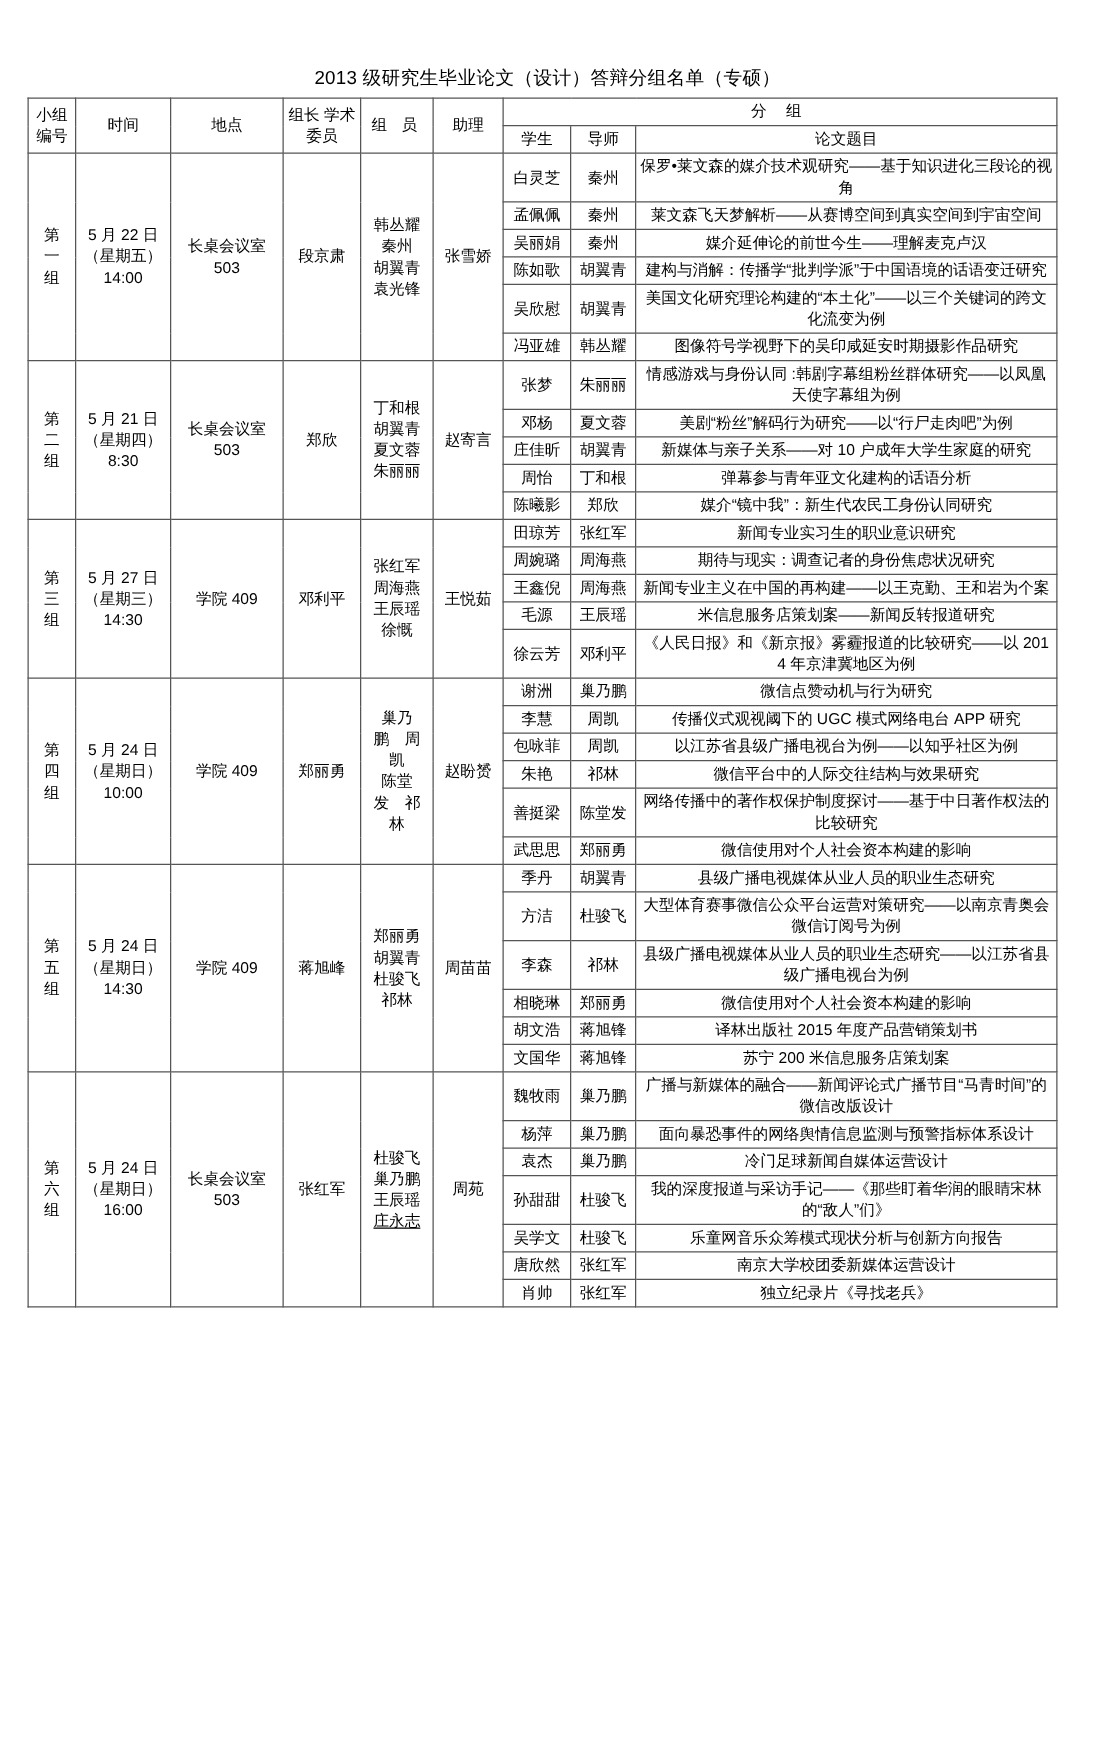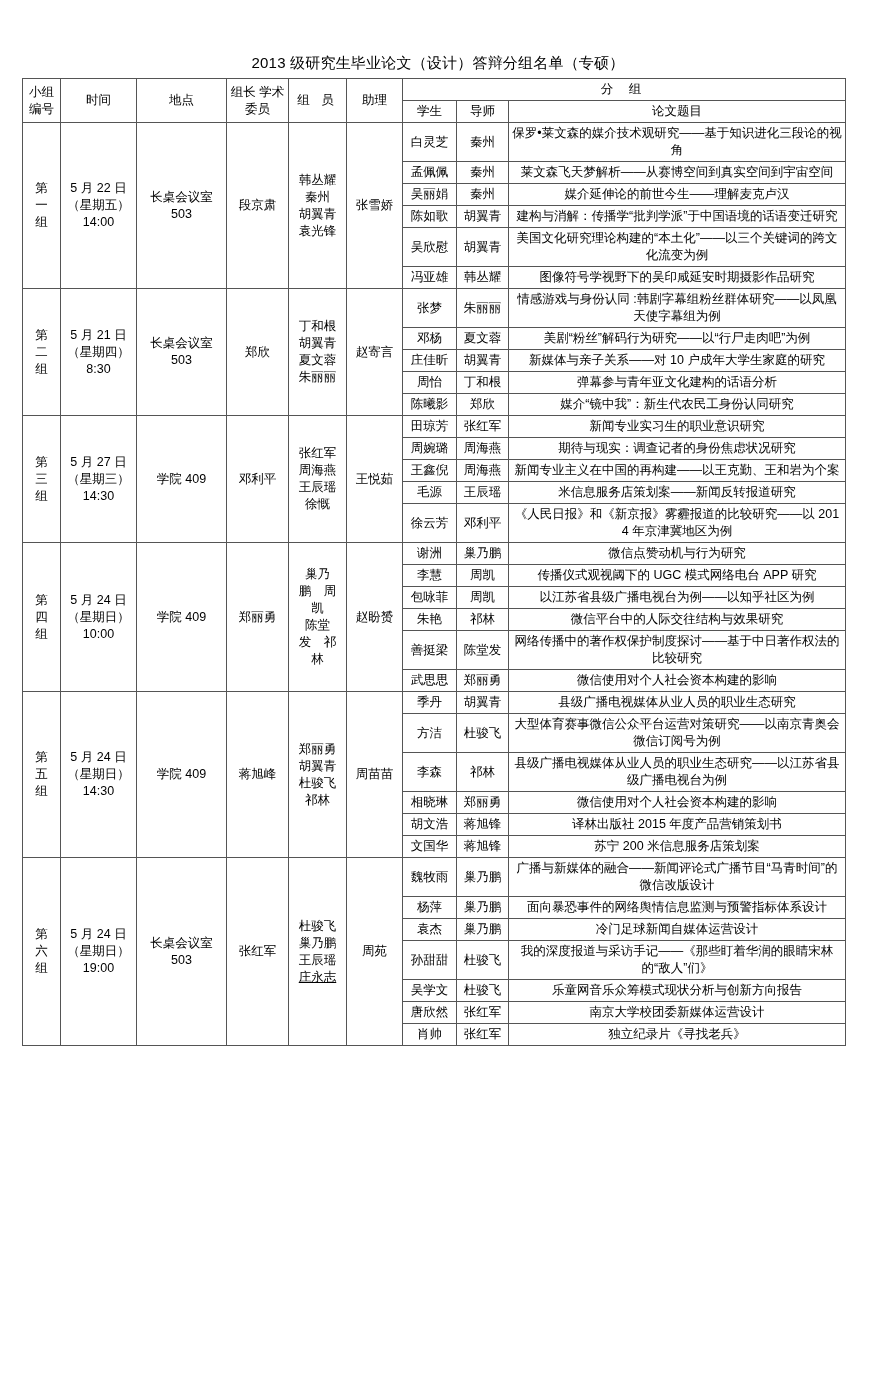--- a/index.html
+++ b/index.html
@@ -385,21 +385,21 @@
         </tr>
         <tr>
           <td class="group-no" rowspan="7">
             <span>第</span>
             <span>六</span>
             <span>组</span>
           </td>
           <td class="meta" rowspan="7">
             <span>5 月 24 日</span>
             <span>（星期日）</span>
-            <span>19:00</span>
+            <span>16:00</span>
           </td>
           <td class="meta" rowspan="7">
             <span>长桌会议室</span>
             <span>503</span>
           </td>
           <td class="meta" rowspan="7">张红军</td>
           <td class="members" rowspan="7">
             <span style="display: block;">杜骏飞</span>
             <span style="display: block;">巢乃鹏</span>
             <span style="display: block;">王辰瑶</span>

